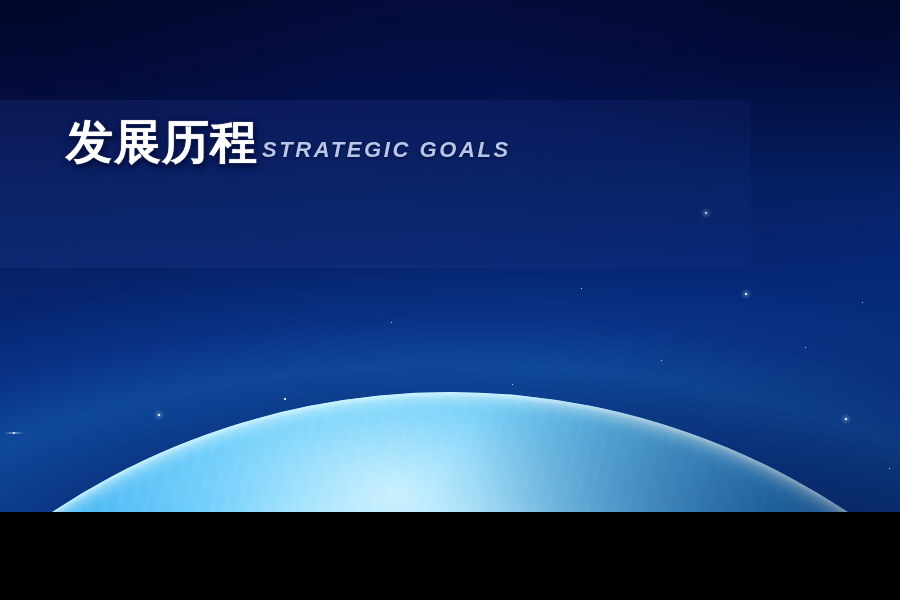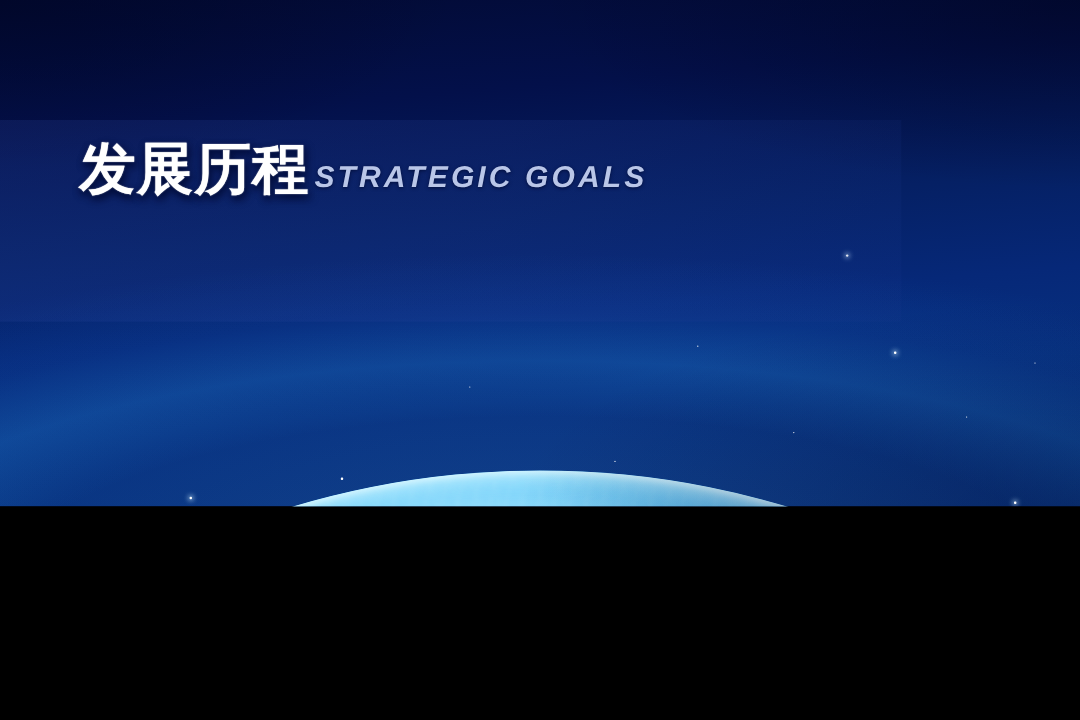--- a/index.html
+++ b/index.html
@@ -3,21 +3,21 @@
 <meta charset="utf-8">
 <style>
   html, body {
     margin: 0;
     padding: 0;
     background: #000;
   }
   #stage {
     position: relative;
     width: 900px;
-    height: 422px;
+    height: 512px;
     overflow: hidden;
     font-family: "Liberation Sans", sans-serif;
     background: #03124a;
   }
 
   
   .sky {
     position: absolute;
     inset: 0;
     background:
@@ -206,21 +206,21 @@
     line-height: 1;
     letter-spacing: 1px;
     color: #ffffff;
     text-shadow:
       0 0 1px rgba(255,255,255,0.95),
       0 2px 5px rgba(0,12,60,0.85),
       2px 3px 7px rgba(0,8,40,0.75);
   }
   .headline-en {
     font-family: "Liberation Sans", sans-serif;
-    font-size: 25px;
+    font-size: 22px;
     font-weight: bold;
     font-style: italic;
     letter-spacing: 2.6px;
     color: #b9c6e8;
     margin-left: 4px;
     padding-bottom: 2px;
     text-shadow: 0 1px 3px rgba(0,10,50,0.85);
   }
 
   

